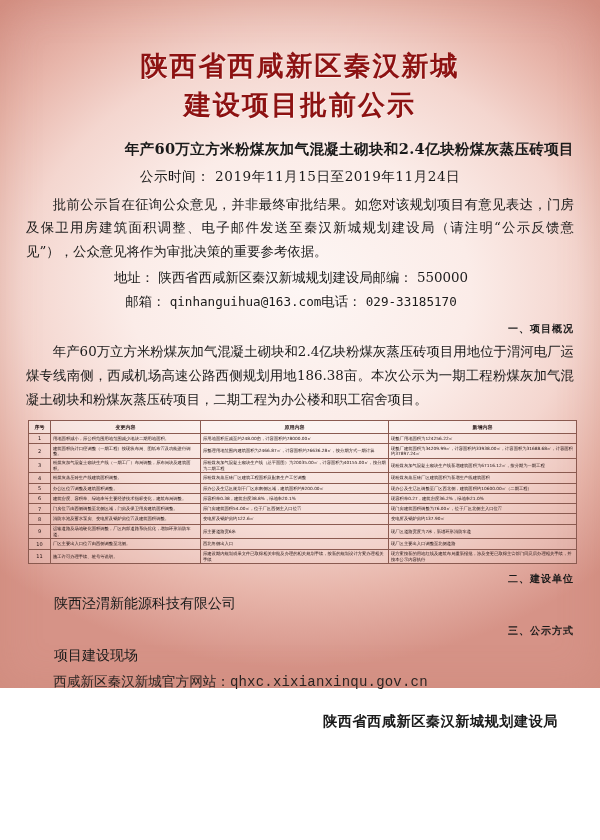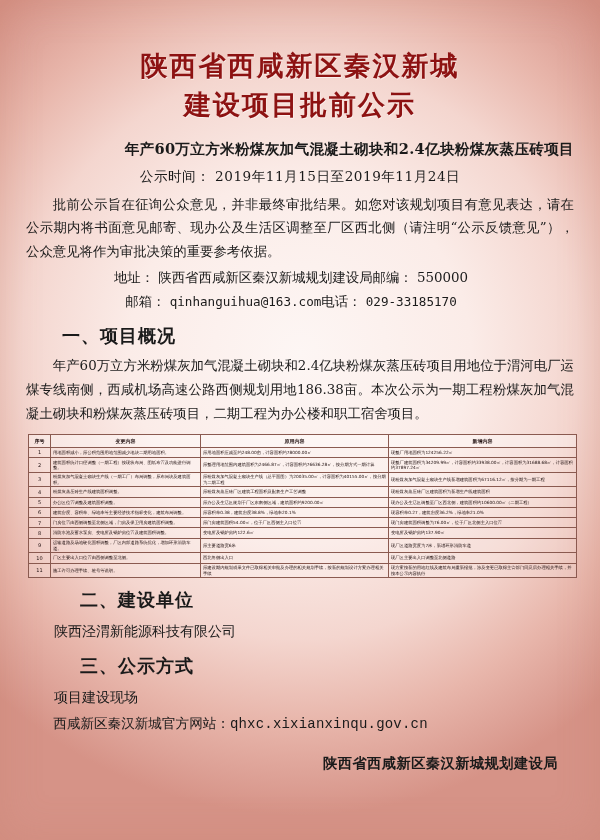--- a/index.html
+++ b/index.html
@@ -9,21 +9,21 @@
   body {
     width: 600px;
     height: 840px;
     font-family: "DejaVu Sans", "Liberation Sans", sans-serif;
     background: #ffffff;
     overflow: hidden;
   }
   .page {
     position: relative;
     width: 600px;
-    height: 840px;
+    height: 688px;
     box-sizing: border-box;
     
     background:
       radial-gradient(ellipse 75% 55% at 50% 42%, #fdf6f4 0%, #fbece8 38%, #f4d6cf 62%, #e8b6ab 80%, #dda196 92%, #d69387 100%);
     padding: 26px 26px 10px 26px;
   }
   .page::after {
     content: "";
     position: absolute;
     inset: 0;
@@ -78,24 +78,25 @@
   .kv-row {
     display: flex;
     justify-content: center;
     font-size: 13.4px;
     line-height: 1.8;
   }
   .kv-left { white-space: nowrap; }
   .kv-right { white-space: nowrap; padding-right: 18px; }
   .section-head {
     font-weight: bold;
-    font-size: 18px;
+    font-size: 10px;
     margin: 6px 0 2px 0;
     text-indent: 2em;
     letter-spacing: 1px;
+    text-align: right;
   }
   .section-head.indent3 { text-indent: 3em; }
 
   
   .table-wrap {
     margin: 8px 2px 6px 2px;
   }
   table.compare {
     width: 100%;
     border-collapse: collapse;
@@ -169,21 +170,21 @@
   <div class="title-block">
     <div class="title-line">陕西省西咸新区秦汉新城</div>
     <div class="title-line">建设项目批前公示</div>
   </div>
 
   <div class="body-wrap">
 
     <div class="subtitle">年产60万立方米粉煤灰加气混凝土砌块和2.4亿块粉煤灰蒸压砖项目</div>
     <div class="notice-time">公示时间： 2019年11月15日至2019年11月24日</div>
 
-    <div class="para">批前公示旨在征询公众意见，并非最终审批结果。如您对该规划项目有意见表达，请在公示期内将书面意见邮寄、现办公及生活区调整至厂区西北侧（请注明“公示反馈意见”），公众意见将作为审批决策的重要参考依据。</div>
+    <div class="para">批前公示旨在征询公众意见，并非最终审批结果。如您对该规划项目有意见表达，门房及保卫用房建筑面积调整、电子邮件发送至秦汉新城规划建设局（请注明“公示反馈意见”），公众意见将作为审批决策的重要参考依据。</div>
 
     <div class="kv-row">
       <div class="kv-left">
         <span>地址：</span>
         <span>陕西省西咸新区秦汉新城规划建设局</span>
       </div>
       <div class="kv-right">
         <span>邮编：</span>
         <span>550000</span>
       </div>

